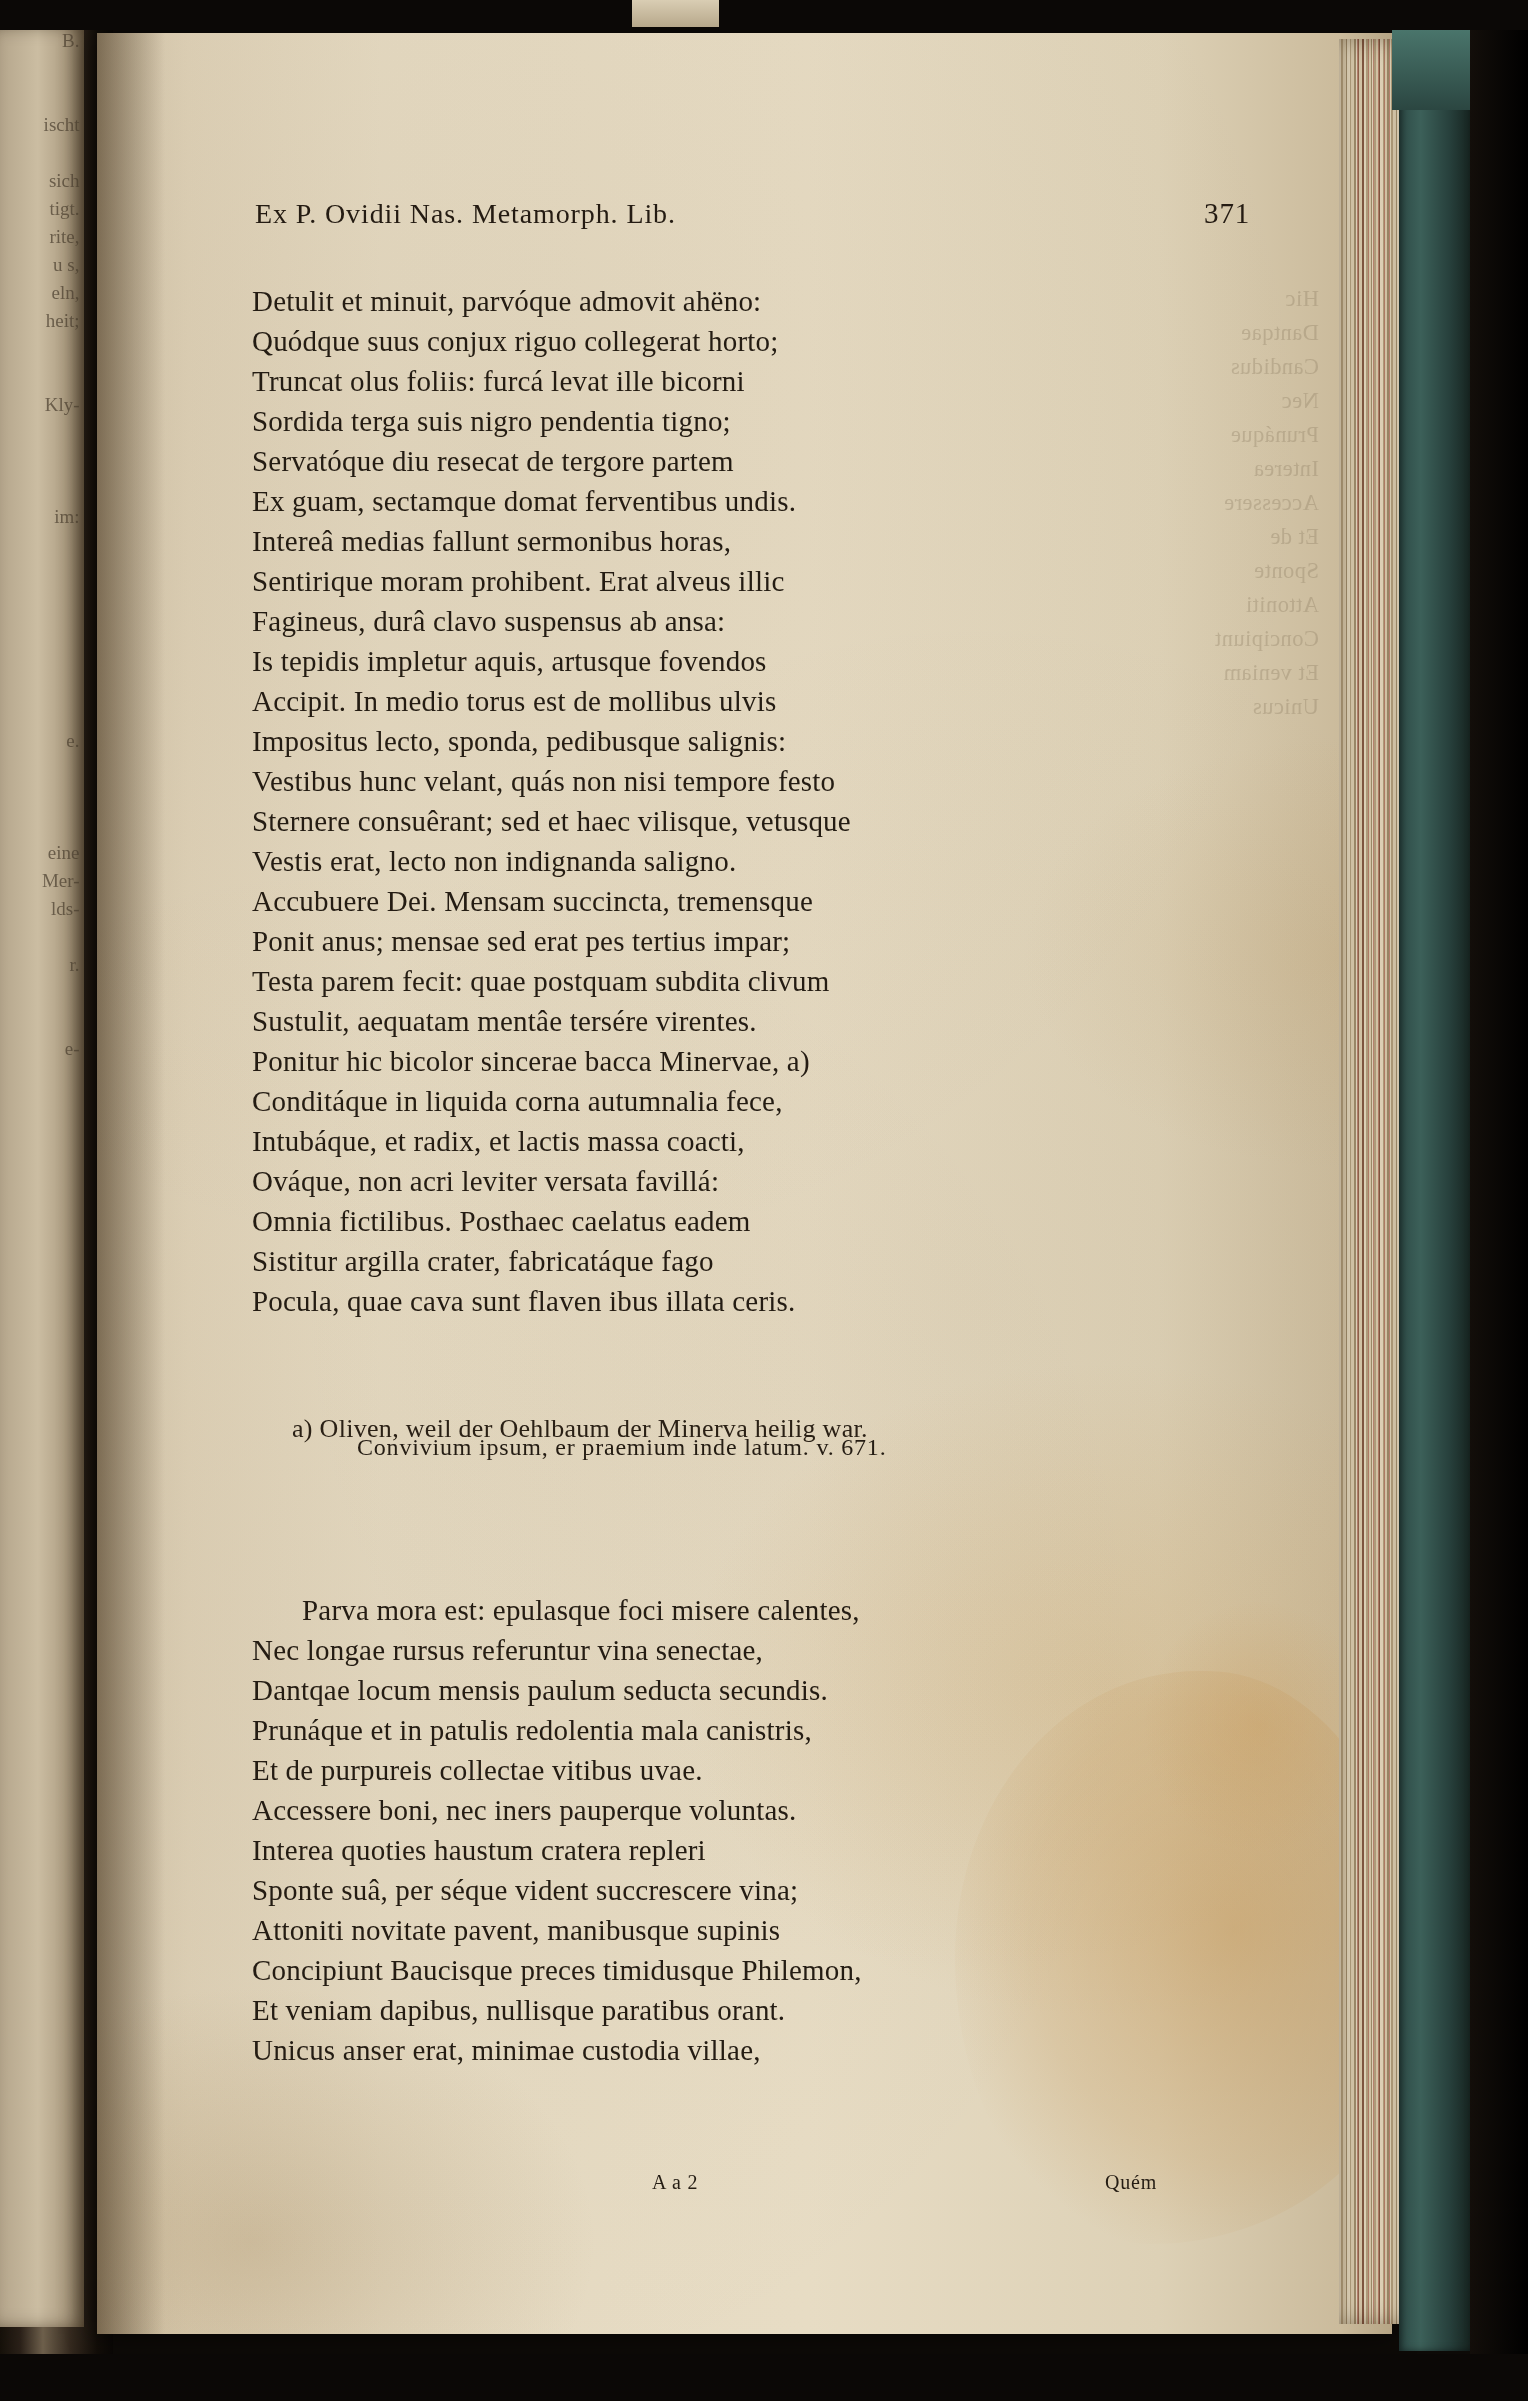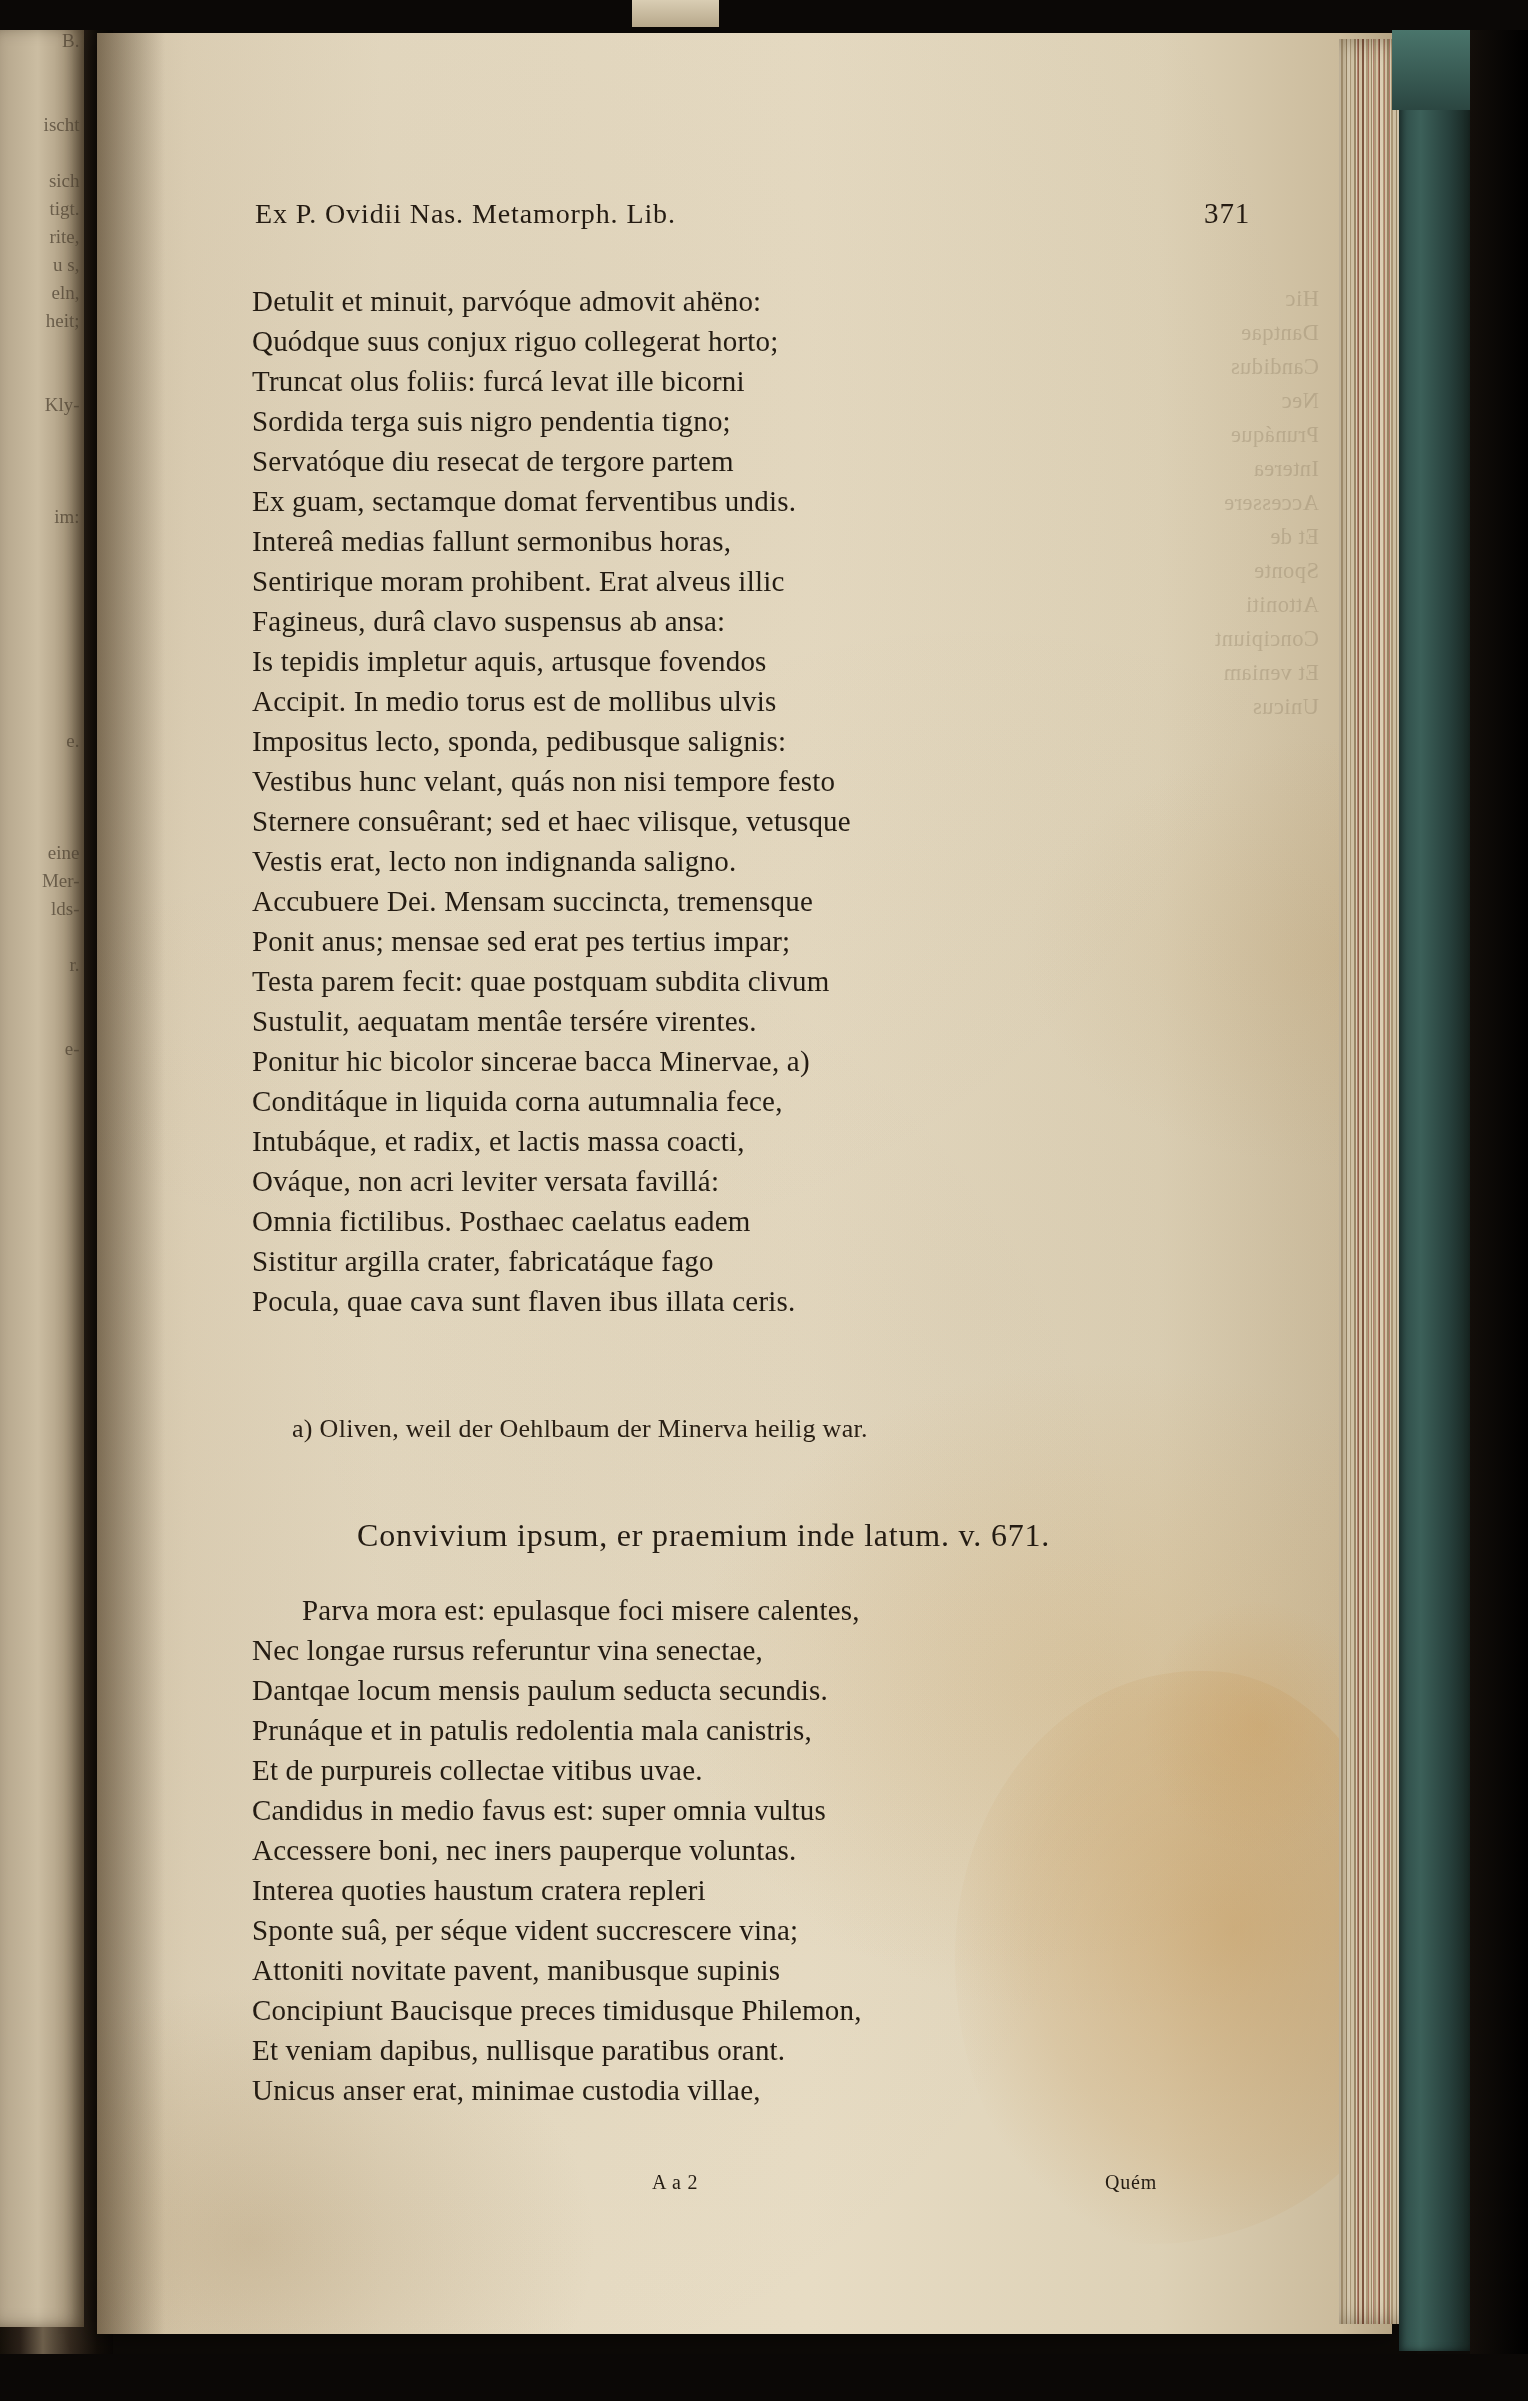--- a/index.html
+++ b/index.html
@@ -184,24 +184,24 @@
     color: #2a2015;
     font-size: 26px;
     letter-spacing: 0.3px;
     font-family: "Liberation Serif", serif;
     white-space: nowrap;
   }
 
   .section-caption {
     position: absolute;
     left: 260px;
-    top: 1484px;
+    top: 1401px;
     width: 905px;
     color: #241c13;
-    font-size: 32px;
+    font-size: 24px;
     letter-spacing: 0.8px;
     white-space: nowrap;
   }
 
   .footer {
     position: absolute;
     left: 155px;
     top: 2138px;
     width: 1056px;
     display: flex;
@@ -395,21 +395,20 @@
       <div class="note-german">a) Oliven, weil der Oehlbaum der Minerva heilig war.</div>
 
       <div class="section-caption">Convivium ipsum, er praemium inde latum. v. 671.</div>
 
       <div class="verse-block" id="verse-2">
           <div class="verse-line indent">Parva mora est: epulasque foci misere calentes,</div>
           <div class="verse-line">Nec longae rursus referuntur vina senectae,</div>
           <div class="verse-line">Dantqae locum mensis paulum seducta secundis.</div>
           <div class="verse-line">Prunáque et in patulis redolentia mala canistris,</div>
           <div class="verse-line">Et de purpureis collectae vitibus uvae.</div>
-          <div class="verse-line">Candidus in medio favus est: super omnia vultus</div>
           <div class="verse-line">Accessere boni, nec iners pauperque voluntas.</div>
           <div class="verse-line">Interea quoties haustum cratera repleri</div>
           <div class="verse-line">Sponte suâ, per séque vident succrescere vina;</div>
           <div class="verse-line">Attoniti novitate pavent, manibusque supinis</div>
           <div class="verse-line">Concipiunt Baucisque preces timidusque Philemon,</div>
           <div class="verse-line">Et veniam dapibus, nullisque paratibus orant.</div>
           <div class="verse-line">Unicus anser erat, minimae custodia villae,</div>
         </div>
 
       <div class="footer">

